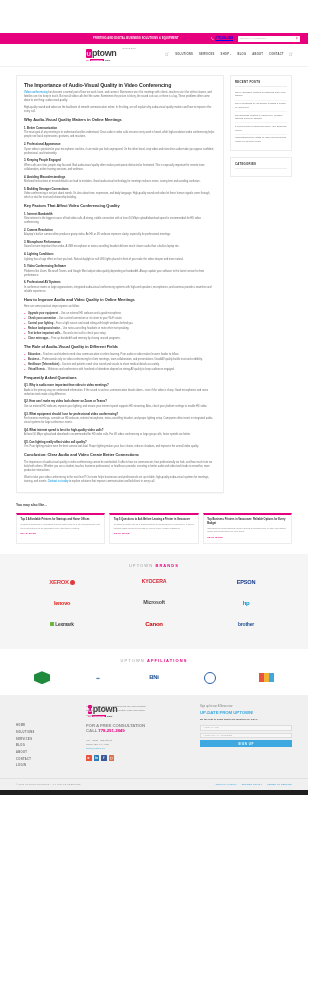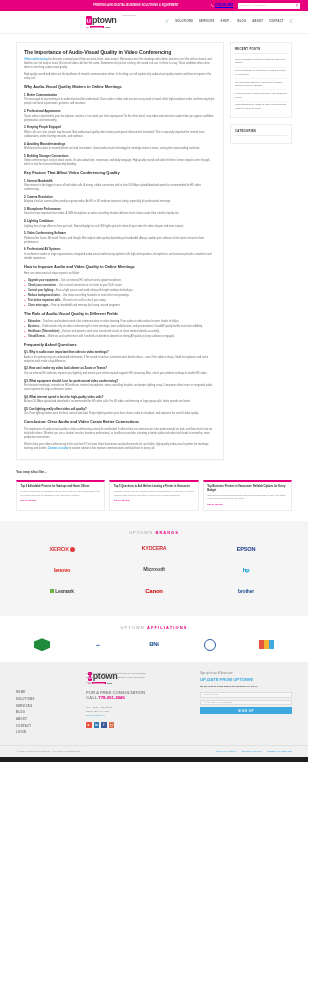--- a/index.html
+++ b/index.html
@@ -5,21 +5,21 @@
   * { box-sizing: border-box; margin:0; padding:0; }
   html,body { width:320px; }
   body {
     font-family: "Liberation Sans", sans-serif;
     background:#ffffff;
     color:#4a4a4a;
     font-size:3px;
     line-height:1.5;
     -webkit-font-smoothing:antialiased;
   }
-  .page { width:308px; position:relative; }
+  .page { width:308px; position:relative;margin-top:33px; }
 
   
   .topbar {
     background:#e6007e;
     height:11px;
     display:flex;
     align-items:center;
     padding:0 8px;
     color:#fff;
   }

